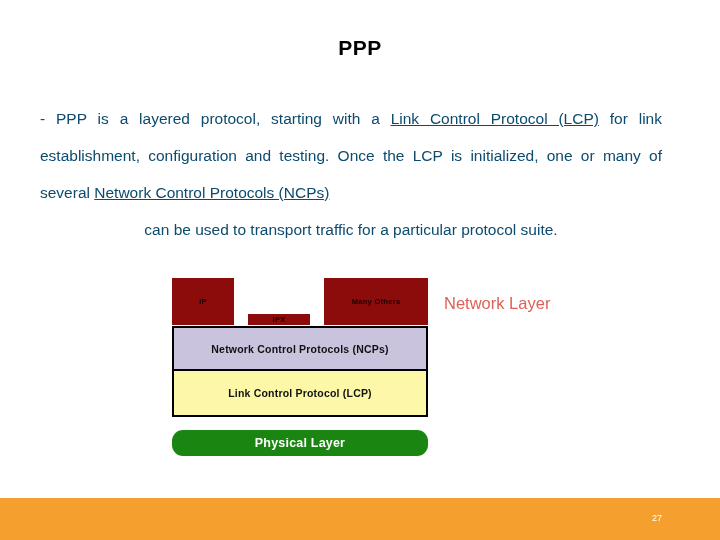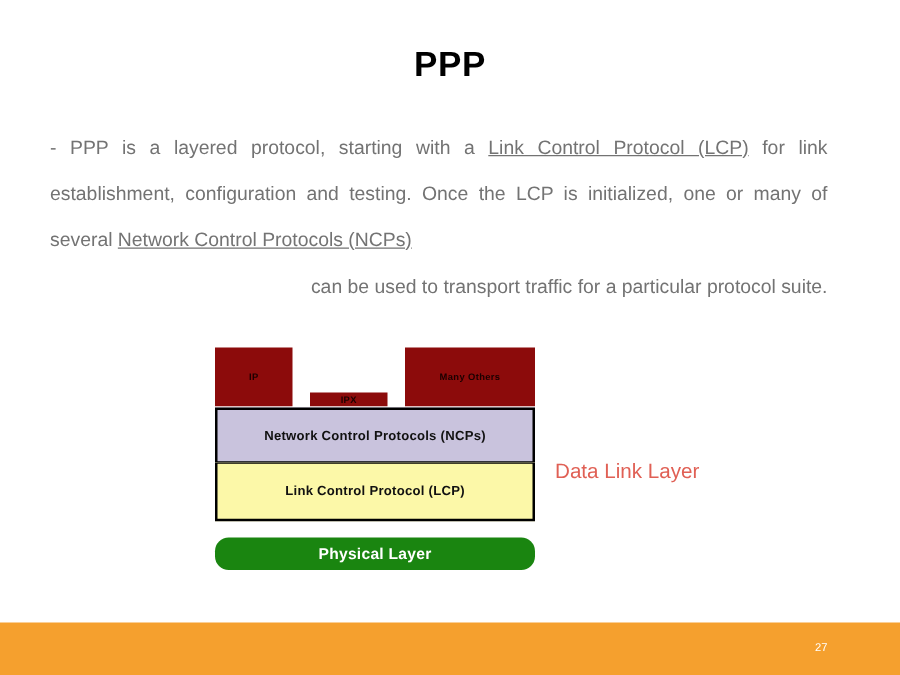--- a/index.html
+++ b/index.html
@@ -24,40 +24,40 @@
     background: #ffffff;
   }
 
   
   .slide-title {
     position: absolute;
     left: 0;
     top: 36px;
     width: 720px;
     text-align: center;
-    font-size: 28px;
+    font-size: 21px;
     font-weight: bold;
     color: #000000;
     letter-spacing: 0.5px;
   }
 
   
   .body-text {
     position: absolute;
     left: 40px;
     top: 100px;
     width: 622px;
     font-size: 15.5px;
     line-height: 37px;
-    color: #737373;
+    color: #0c4a6e;
     text-align: justify;
     text-justify: inter-word;
   }
   .body-text .last-line {
-    text-align: right;
+    text-align: center;
   }
   .u { text-decoration: underline; }
 
   
   .diagram {
     position: absolute;
     left: 172px;
     top: 278px;
     width: 420px;
     height: 190px;
@@ -184,21 +184,21 @@
 
       <div class="band band-ncp">Network Control Protocols (NCPs)</div>
 
       <div class="band band-lcp">Link Control Protocol (LCP)</div>
 
       <div class="band band-phys">Physical Layer</div>
 
     </div>
 
     <div class="side-labels">
-      <div class="side-label side-datalink">Data Link Layer</div>
+      <div class="side-label side-network">Network Layer</div>
     </div>
 
   </div>
 
   <div class="footer-bar"></div>
   <div class="page-number">27</div>
 
 </div>
 
 </body></html>

